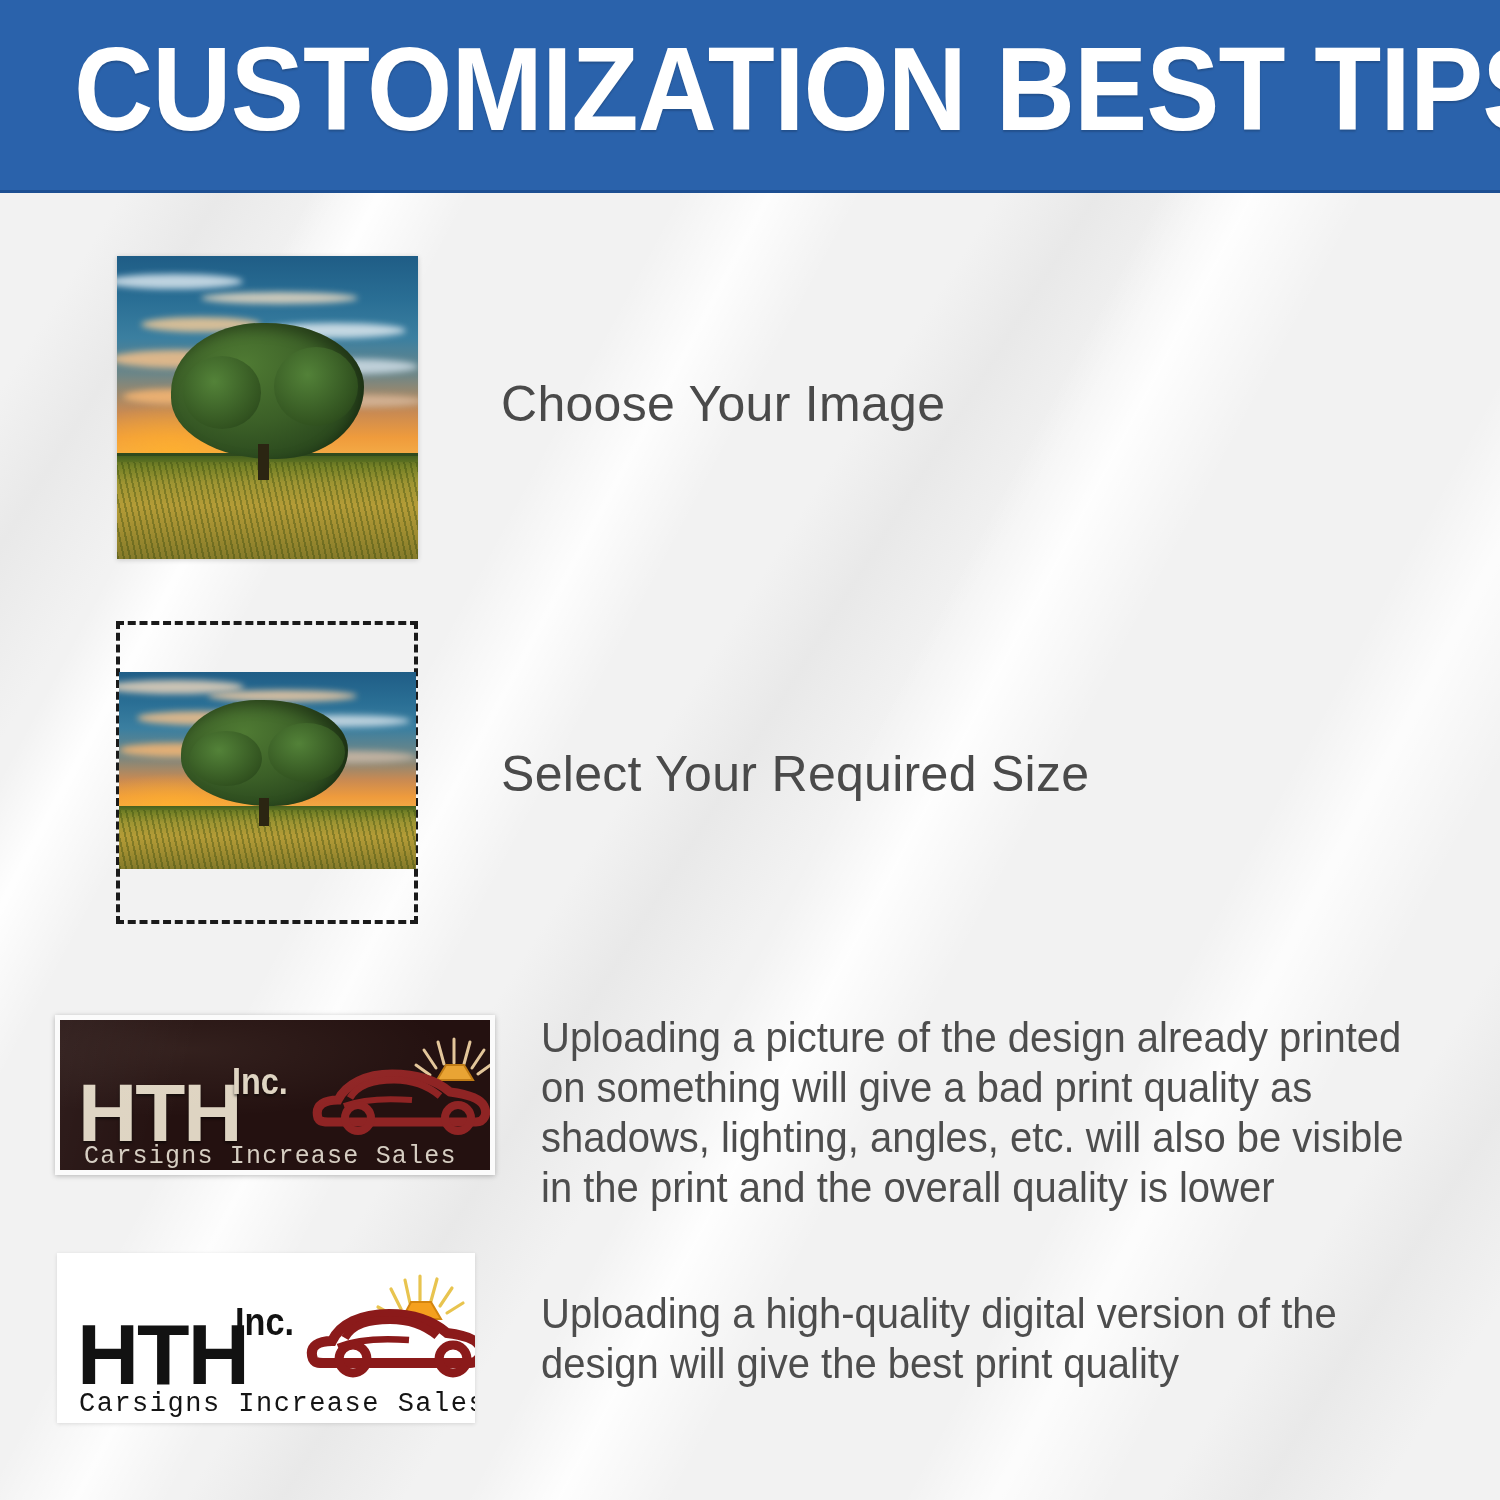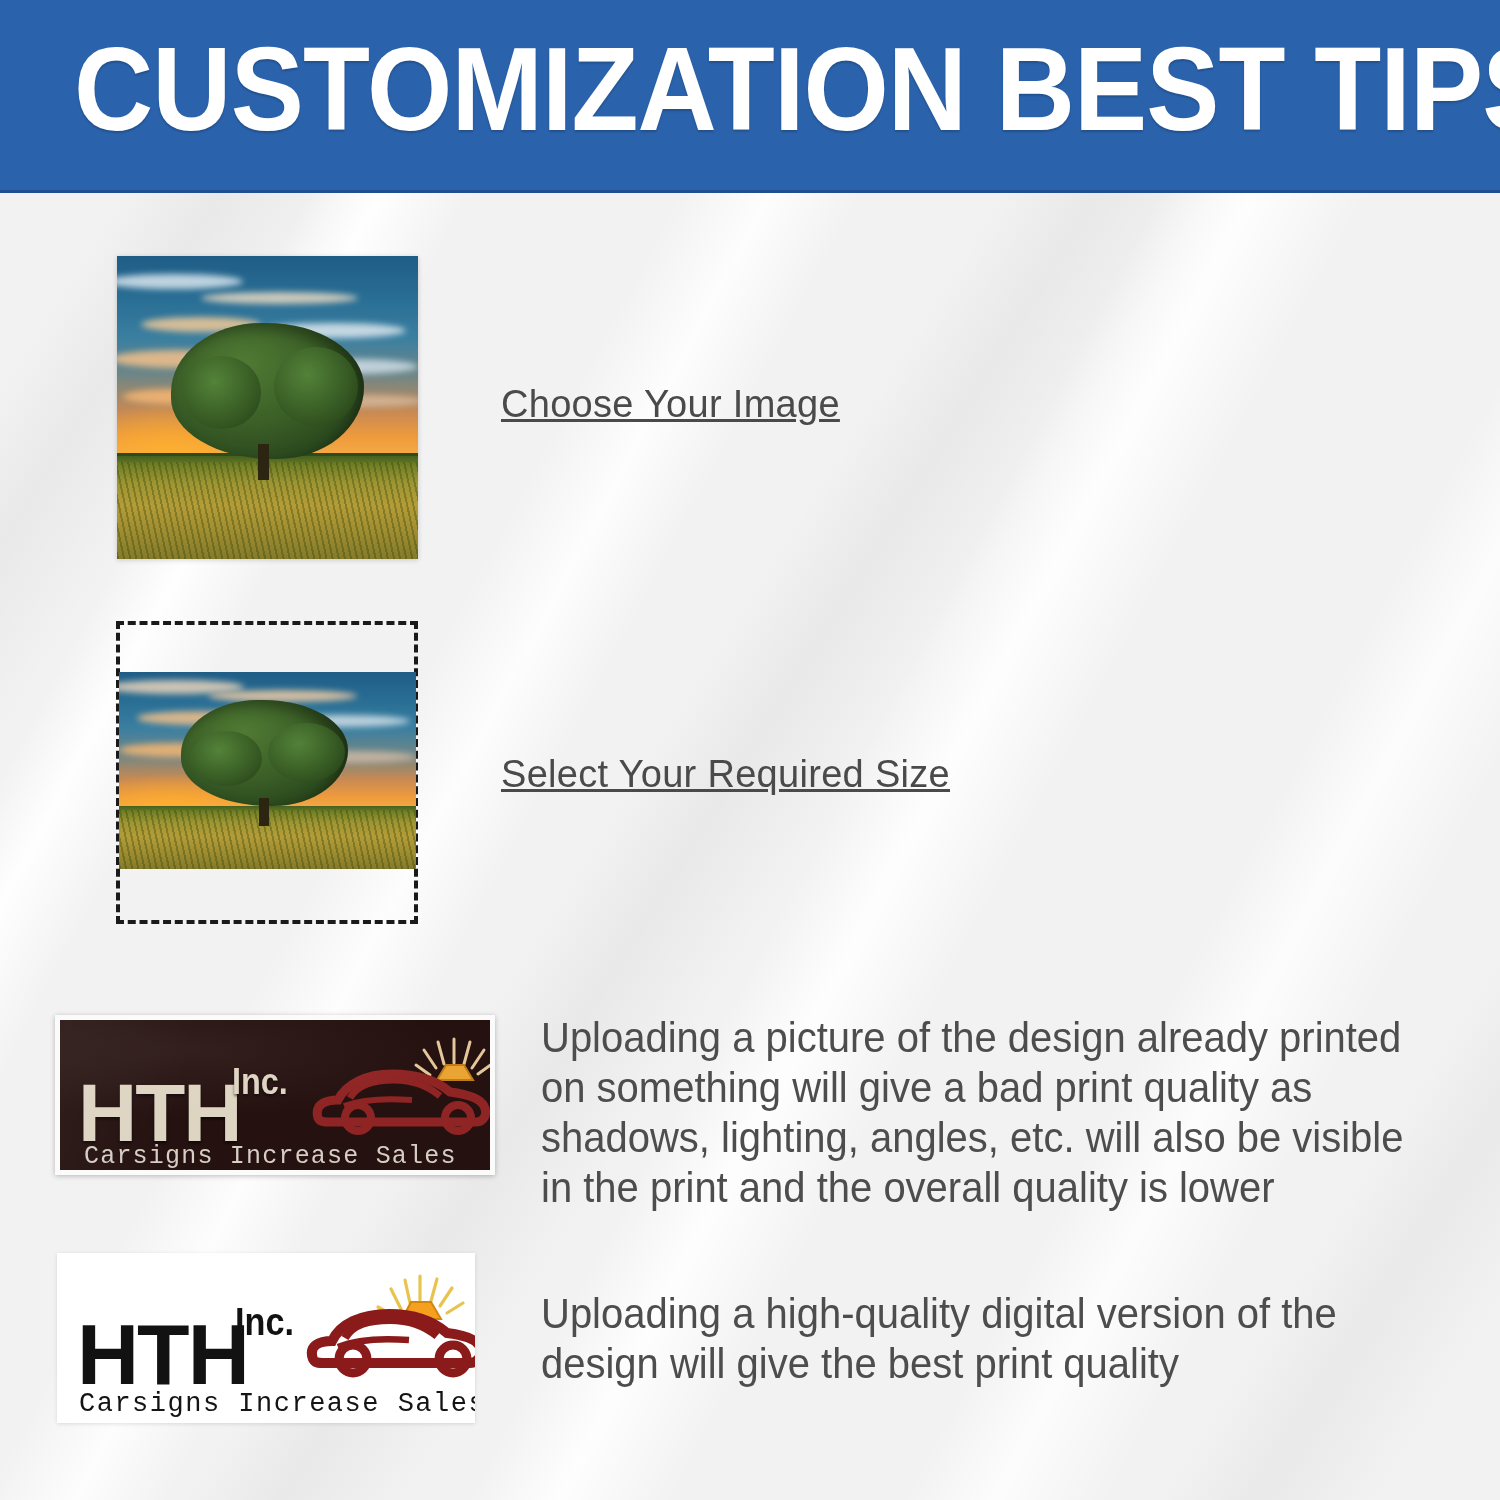--- a/index.html
+++ b/index.html
@@ -41,24 +41,23 @@
   }
 
   
   .row-label{
     position:absolute;
     color:#4a4a4a;
     font-family:"Liberation Sans", sans-serif;
     font-weight:normal;
   }
   .head-label{
-    font-size:38px;
+    font-size:50px;
     line-height:52px;
     letter-spacing:.3px;
-    text-decoration:underline;
   }
   .para{
     font-size:43px;
     line-height:50px;
     letter-spacing:0px;
     color:#4d4d4d;
     transform:scaleX(.93);
     transform-origin:left top;
   }
 

